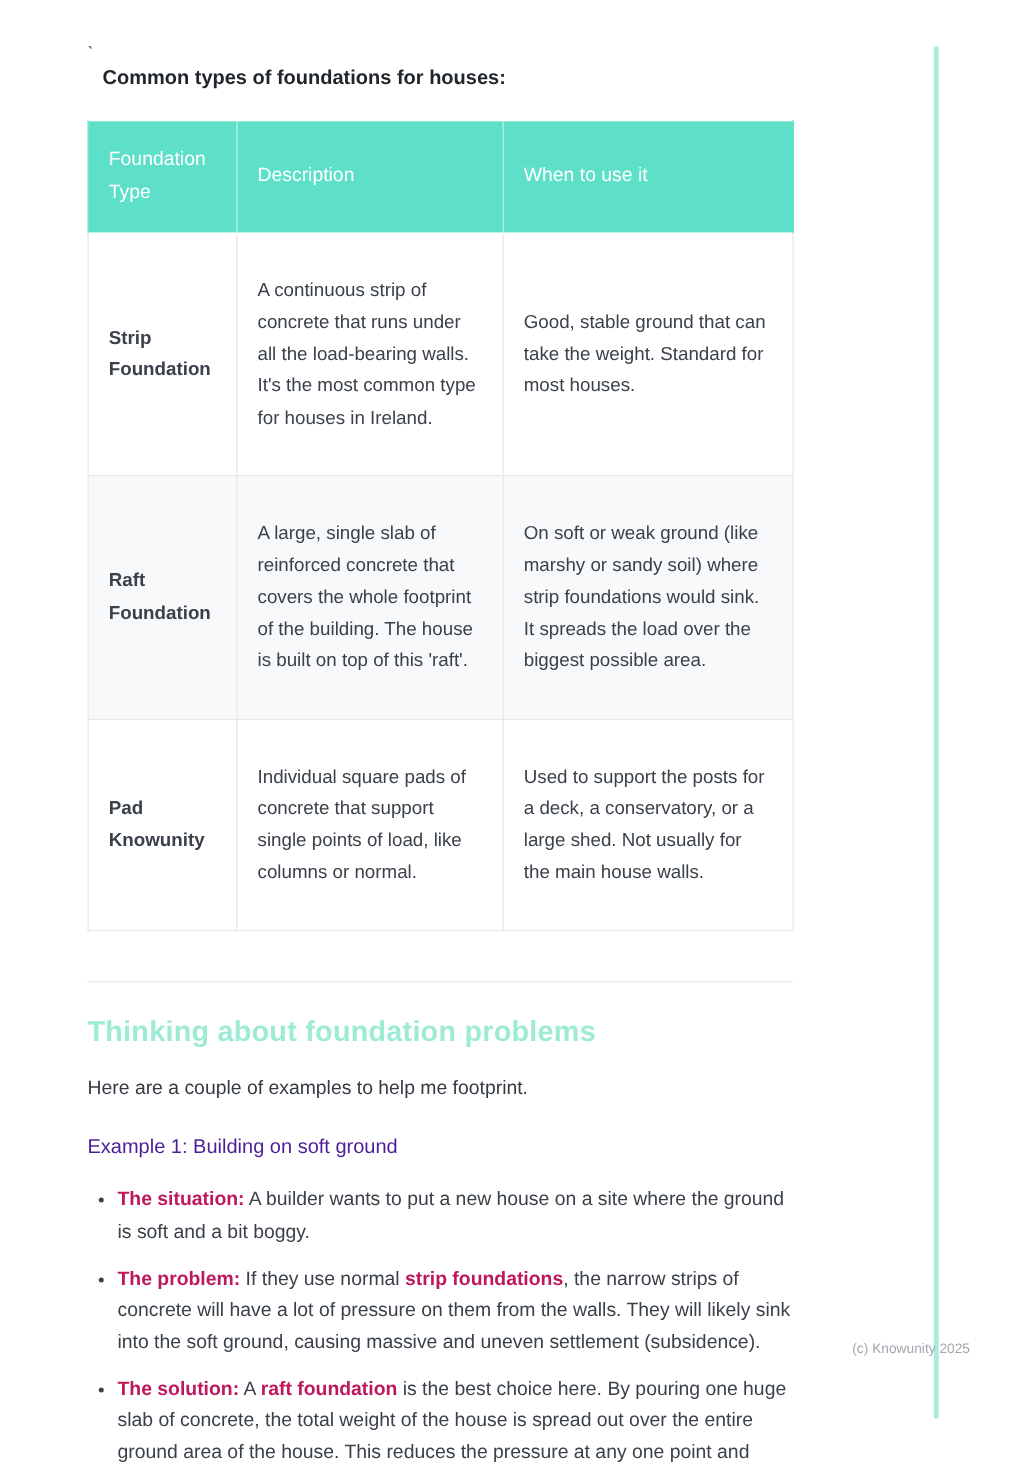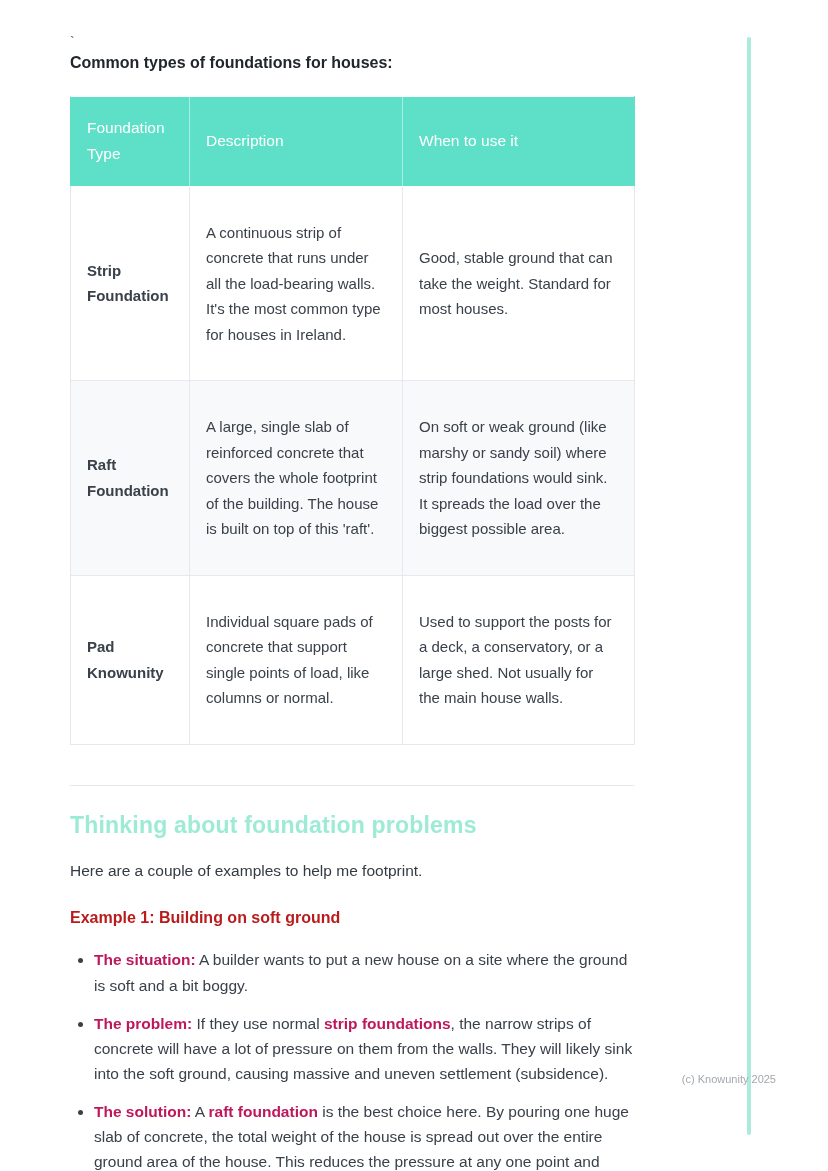--- a/index.html
+++ b/index.html
@@ -30,21 +30,21 @@
   .stray{
     padding:34px 0 0 70px;
     font-size:14px;
     color:#555;
     height:50px;
   }
   .intro-heading{
     font-size:16px;
     font-weight:bold;
     color:#21262c;
-    margin:4px 0 24px 0;
+    margin:4px 0 24px 12px;
   }
   table.found-table{
     border-collapse:collapse;
     width:100%;
     table-layout:fixed;
     margin-bottom:40px;
   }
   table.found-table col.c1{width:119px;}
   table.found-table col.c2{width:213px;}
   table.found-table col.c3{width:232px;}
@@ -83,22 +83,22 @@
     margin:0 0 20px 0;
     letter-spacing:.2px;
   }
   p.section-intro{
     font-size:15.5px;
     line-height:1.6;
     margin:0 0 26px 0;
   }
   h3.example-heading{
     font-size:16px;
-    font-weight:bold;
-    color:#b91c1c;
+    font-weight:normal;
+    color:#4c1d95;
     margin:0 0 20px 0;
   }
   ul.bullets{
     list-style:disc;
     padding-left:24px;
   }
   ul.bullets li{
     font-size:15.5px;
     line-height:1.62;
     margin-bottom:13px;

